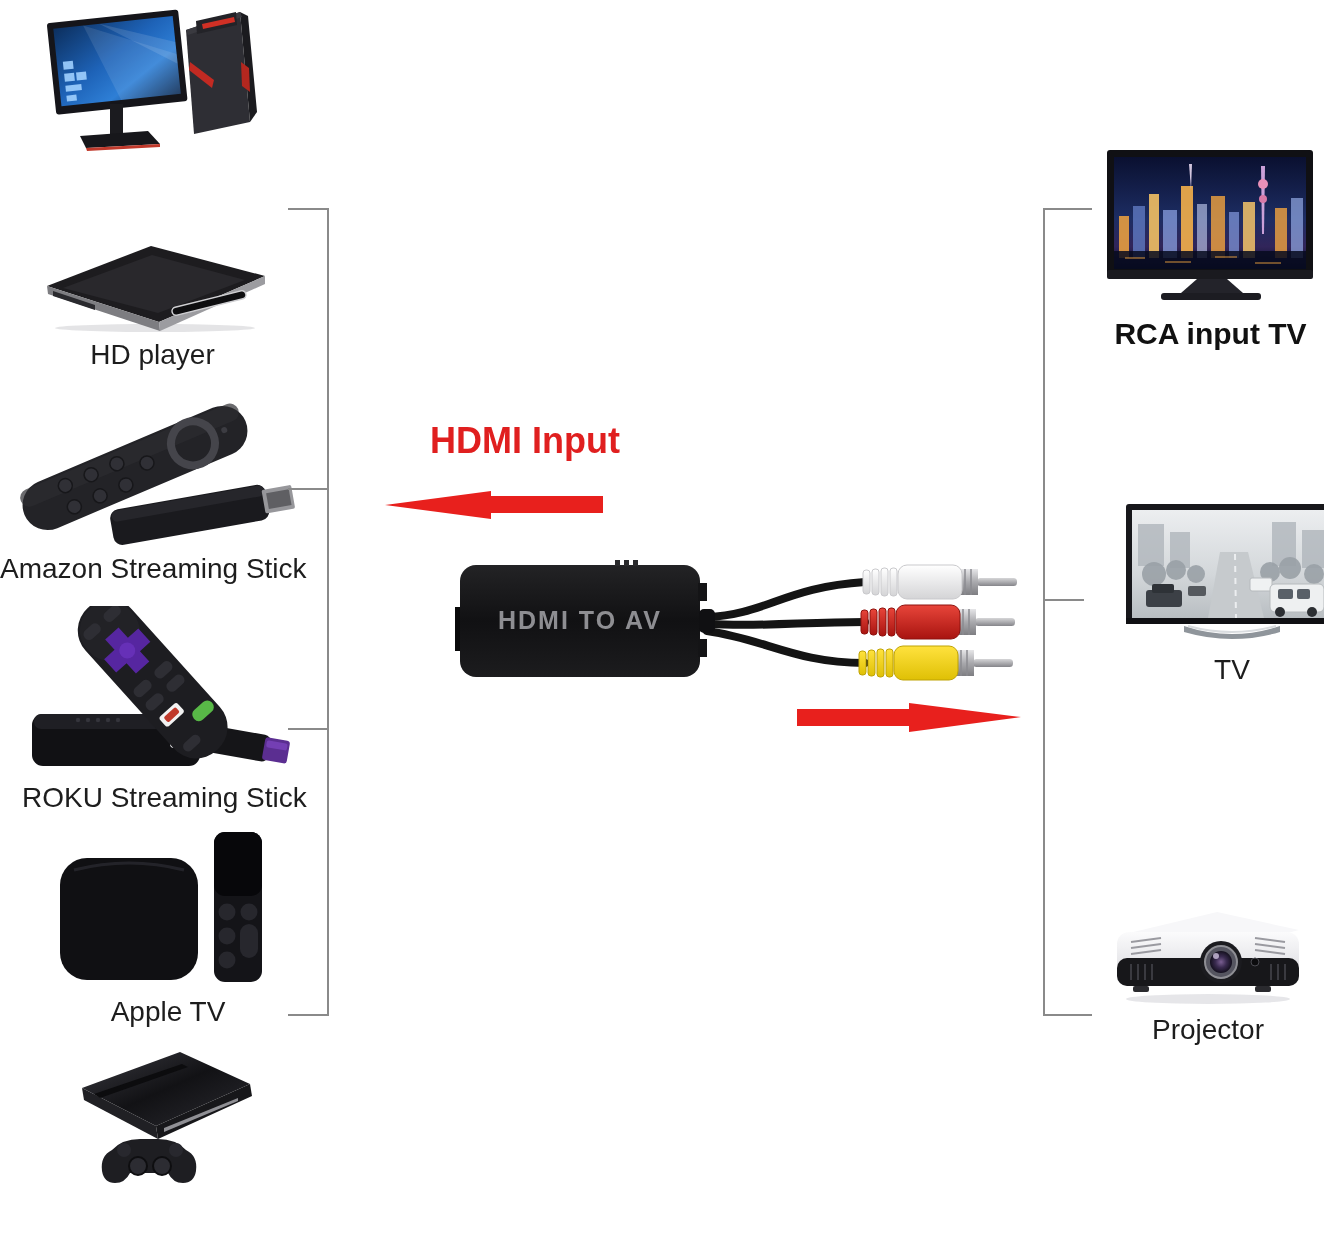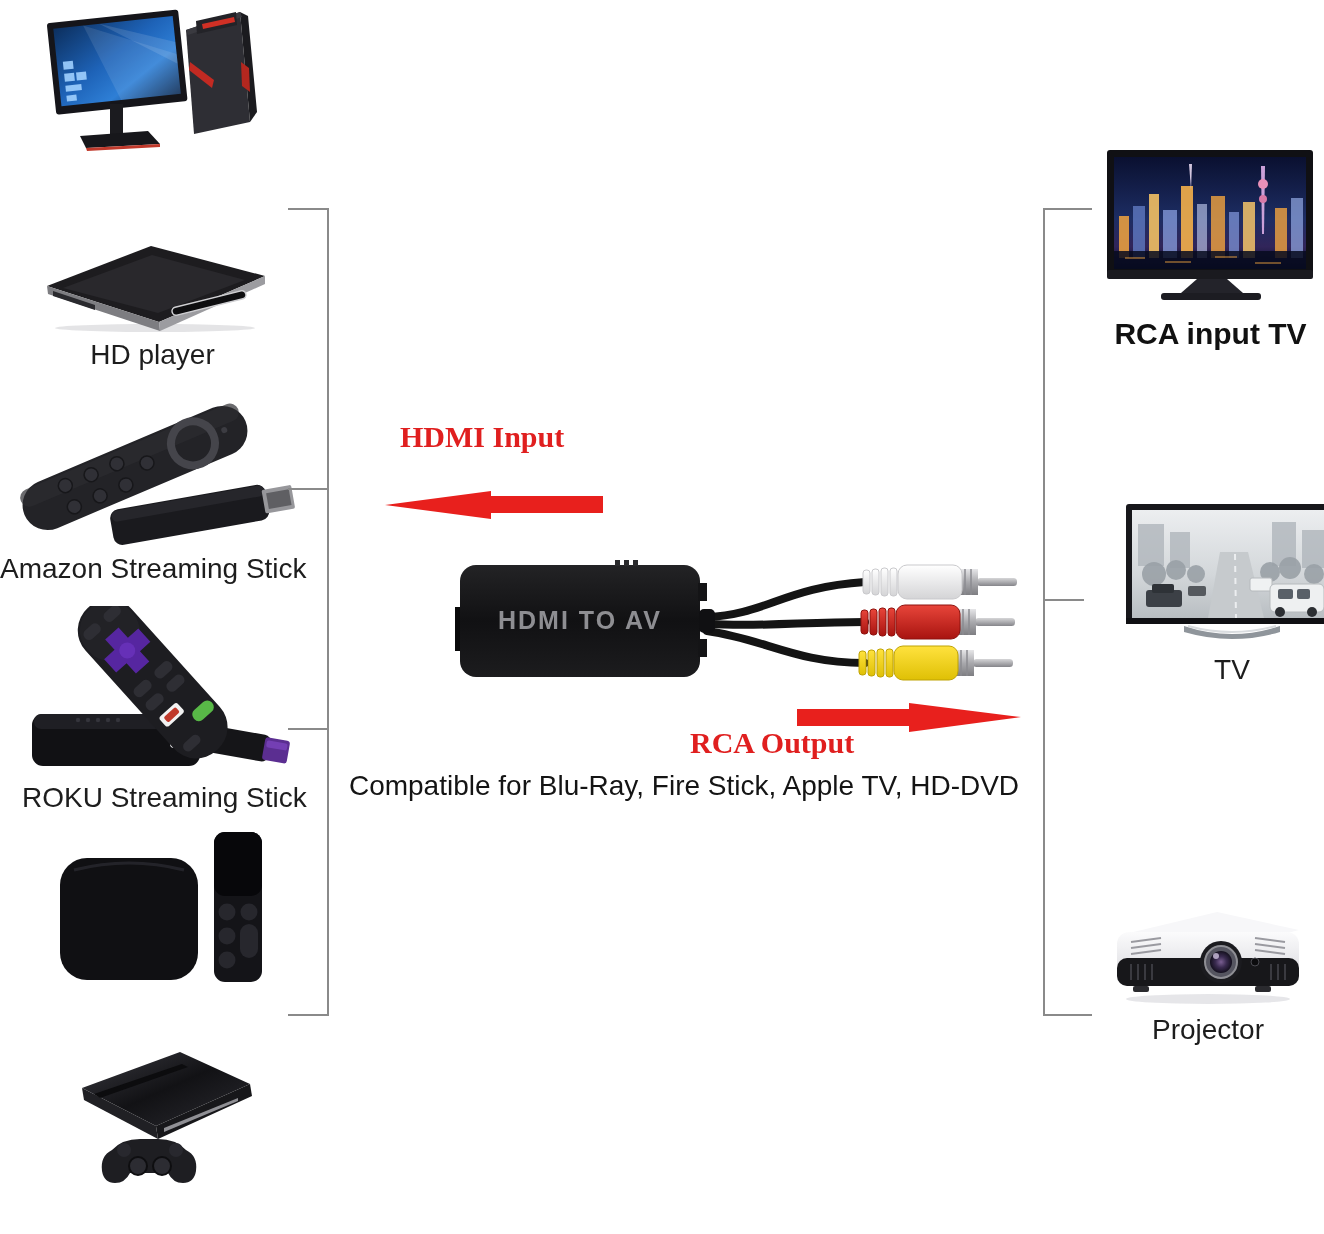--- a/index.html
+++ b/index.html
@@ -4,21 +4,21 @@
 <style>
   html,body{margin:0;padding:0;background:#ffffff;}
   .canvas{
     position:relative;width:1324px;height:1234px;background:#ffffff;
     font-family:"Liberation Sans",sans-serif;overflow:hidden;
   }
   .device{position:absolute;text-align:center;}
   .device svg{display:block;margin:0 auto;}
   .dev-label{font-size:28px;color:#1d1d1d;margin-top:6px;white-space:nowrap;}
   .dev-label.bold{font-weight:bold;font-size:30px;color:#111;}
-  .red-note{position:absolute;color:#e01f1f;font-weight:bold;font-size:30px;text-align:left;white-space:nowrap;font-family:Liberation Serif, serif;}
+  .red-note{position:absolute;color:#e01f1f;font-weight:bold;font-size:36px;text-align:right;white-space:nowrap;}
   .arrow{position:absolute;}
   .compat{position:absolute;left:324px;top:766px;width:720px;text-align:center;
           font-size:28px;line-height:40px;color:#141414;}
   .bracket{position:absolute;border:0 solid #8a8a8a;}
   .bracket.left{left:288px;top:208px;width:39px;height:804px;
     border-top-width:2px;border-right-width:2px;border-bottom-width:2px;}
   .bracket.right{left:1043px;top:208px;width:47px;height:804px;
     border-top-width:2px;border-left-width:2px;border-bottom-width:2px;}
   .tick{position:absolute;height:2px;background:#8a8a8a;}
 </style>
@@ -145,20 +145,21 @@
       <rect x="12" y="28" width="138" height="122" rx="27" fill="#101013"></rect>
       <path d="M26 40 Q81 26 136 40" stroke="#2c2c33" stroke-width="3" fill="none" opacity="0.7"></path>
       <rect x="166" y="2" width="48" height="150" rx="11" fill="#141418"></rect>
       <rect x="166" y="2" width="48" height="64" rx="11" fill="#07070a"></rect>
       <circle cx="179" cy="82" r="8.5" fill="#27272d"></circle>
       <circle cx="201" cy="82" r="8.5" fill="#27272d"></circle>
       <circle cx="179" cy="106" r="8.5" fill="#27272d"></circle>
       <rect x="192" y="94" width="18" height="34" rx="9" fill="#27272d"></rect>
       <circle cx="179" cy="130" r="8.5" fill="#27272d"></circle>
     </svg>
+    <div class="dev-label">Apple TV</div>
   </div>
 
   <div class="device" style="left:52px;top:1046px;width:240px;">
     <svg width="240" height="148" viewBox="0 0 240 148">
       <defs>
         <linearGradient id="ps3top" x1="0" y1="0" x2="1" y2="1">
           <stop offset="0" stop-color="#3a3a41"></stop>
             <stop offset="0.5" stop-color="#121215"></stop>
             <stop offset="1" stop-color="#2a2a30"></stop>
         </linearGradient>
@@ -317,21 +318,20 @@
   <div class="red-note" style="left:400px;top:420px;width:220px;">HDMI Input</div>
 
   <svg class="arrow" style="left:385px;top:488px;" width="218" height="34" viewBox="0 0 218 34">
     <polygon points="0,17 106,3 106,8 218,8 218,25 106,25 106,31" fill="#e8201d"></polygon>
   </svg>
 
   <svg class="arrow" style="left:797px;top:701px;" width="224" height="34" viewBox="0 0 224 34">
     <polygon points="0,8 112,8 112,2 224,16 112,31 112,25 0,25" fill="#e8201d"></polygon>
   </svg>
 
-  <div class="red-note" style="left:690px;top:726px;width:220px;">RCA Output</div>
 
   <svg class="arrow" style="left:455px;top:545px;" width="570" height="158" viewBox="0 0 570 158">
     <defs>
       <linearGradient id="convg" x1="0" y1="0" x2="0" y2="1">
         <stop offset="0" stop-color="#232325"></stop>
           <stop offset="0.5" stop-color="#111113"></stop>
           <stop offset="1" stop-color="#1c1c1e"></stop>
       </linearGradient>
       <linearGradient id="whiteg" x1="0" y1="0" x2="0" y2="1">
         <stop offset="0" stop-color="#ffffff"></stop>
@@ -409,16 +409,15 @@
         <rect x="404" y="106" width="7" height="24" rx="3"></rect>
           <rect x="413" y="105" width="7" height="26" rx="3"></rect>
         <rect x="422" y="104" width="7" height="28" rx="3"></rect>
           <rect x="431" y="104" width="7" height="28" rx="3"></rect>
       </g>
       <rect x="439" y="101" width="64" height="34" rx="9" fill="url(#yellowg)" stroke="#bfa305"></rect>
     </g>
   </svg>
 
   <div class="compat">
-    <div>Compatible for Blu-Ray, Fire Stick, Apple TV, HD-DVD</div>
   </div>
 
 </div>
 
 </body></html>

